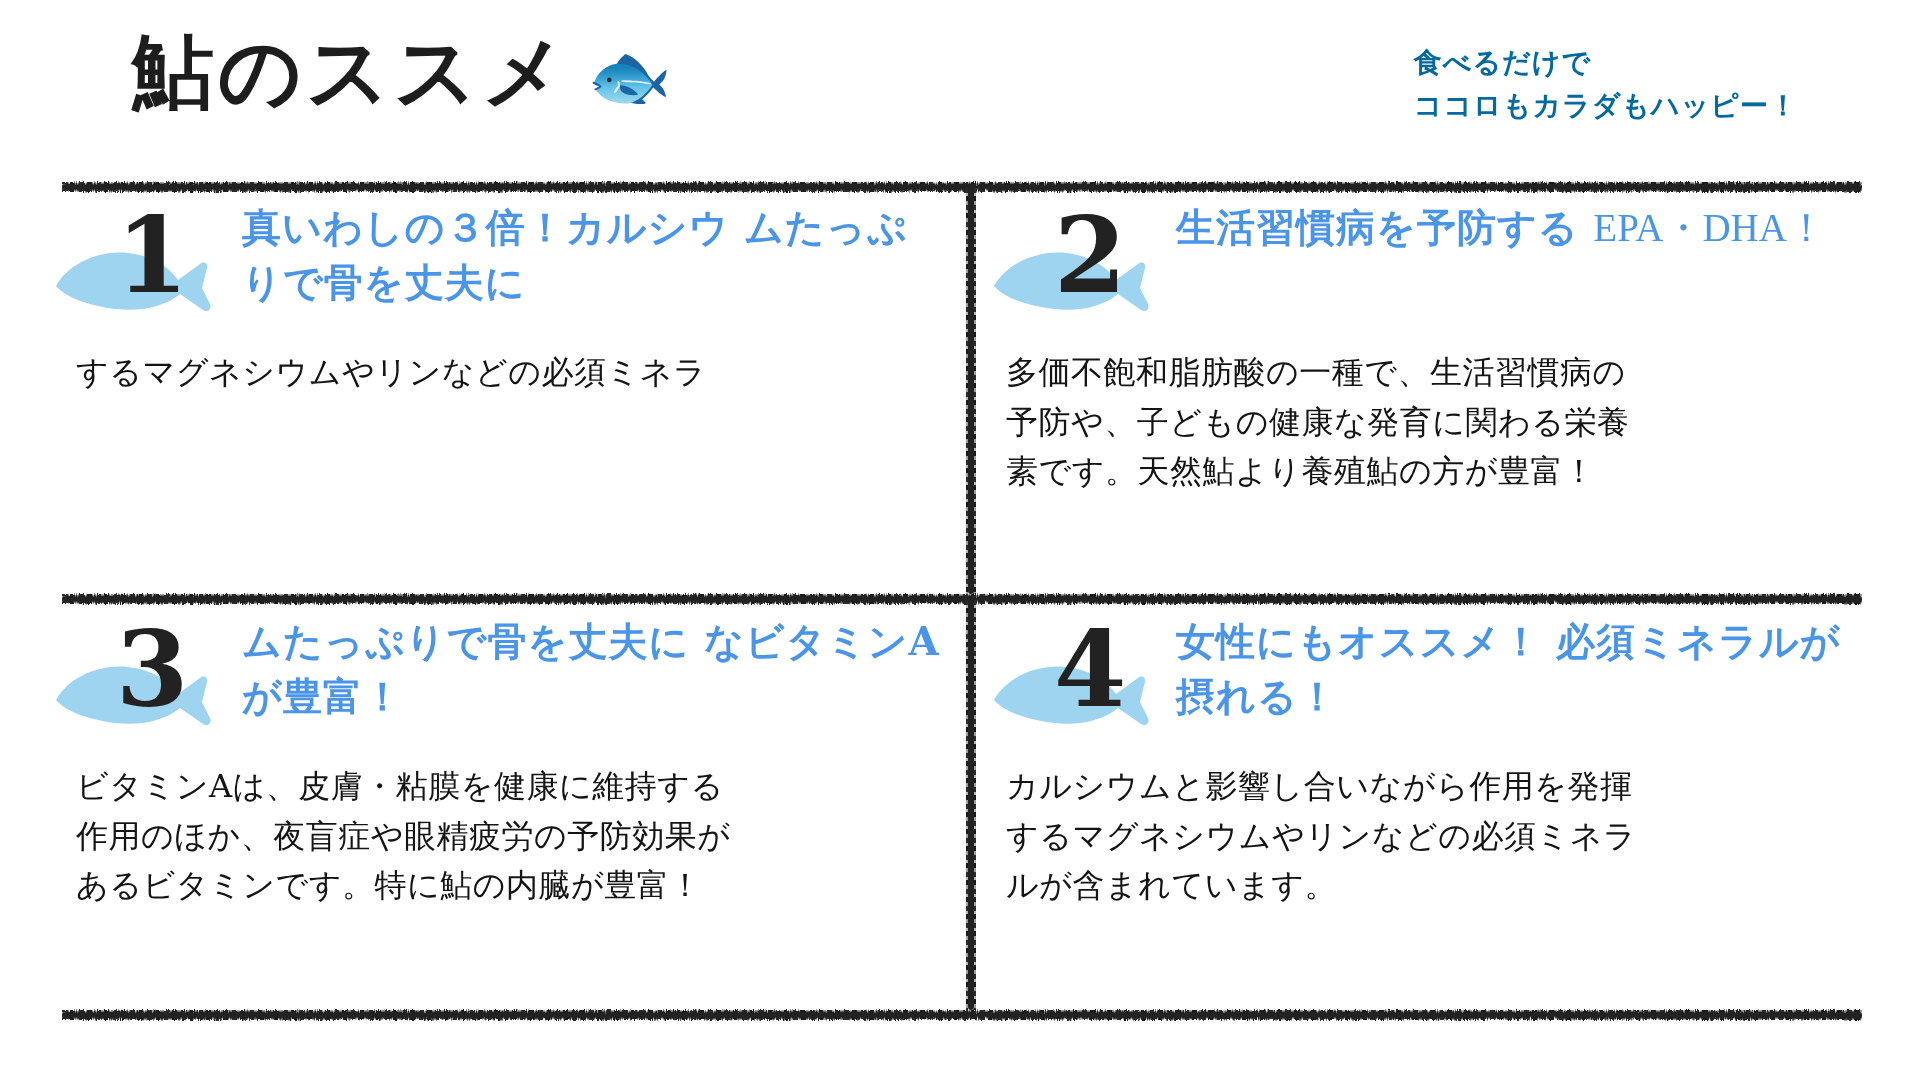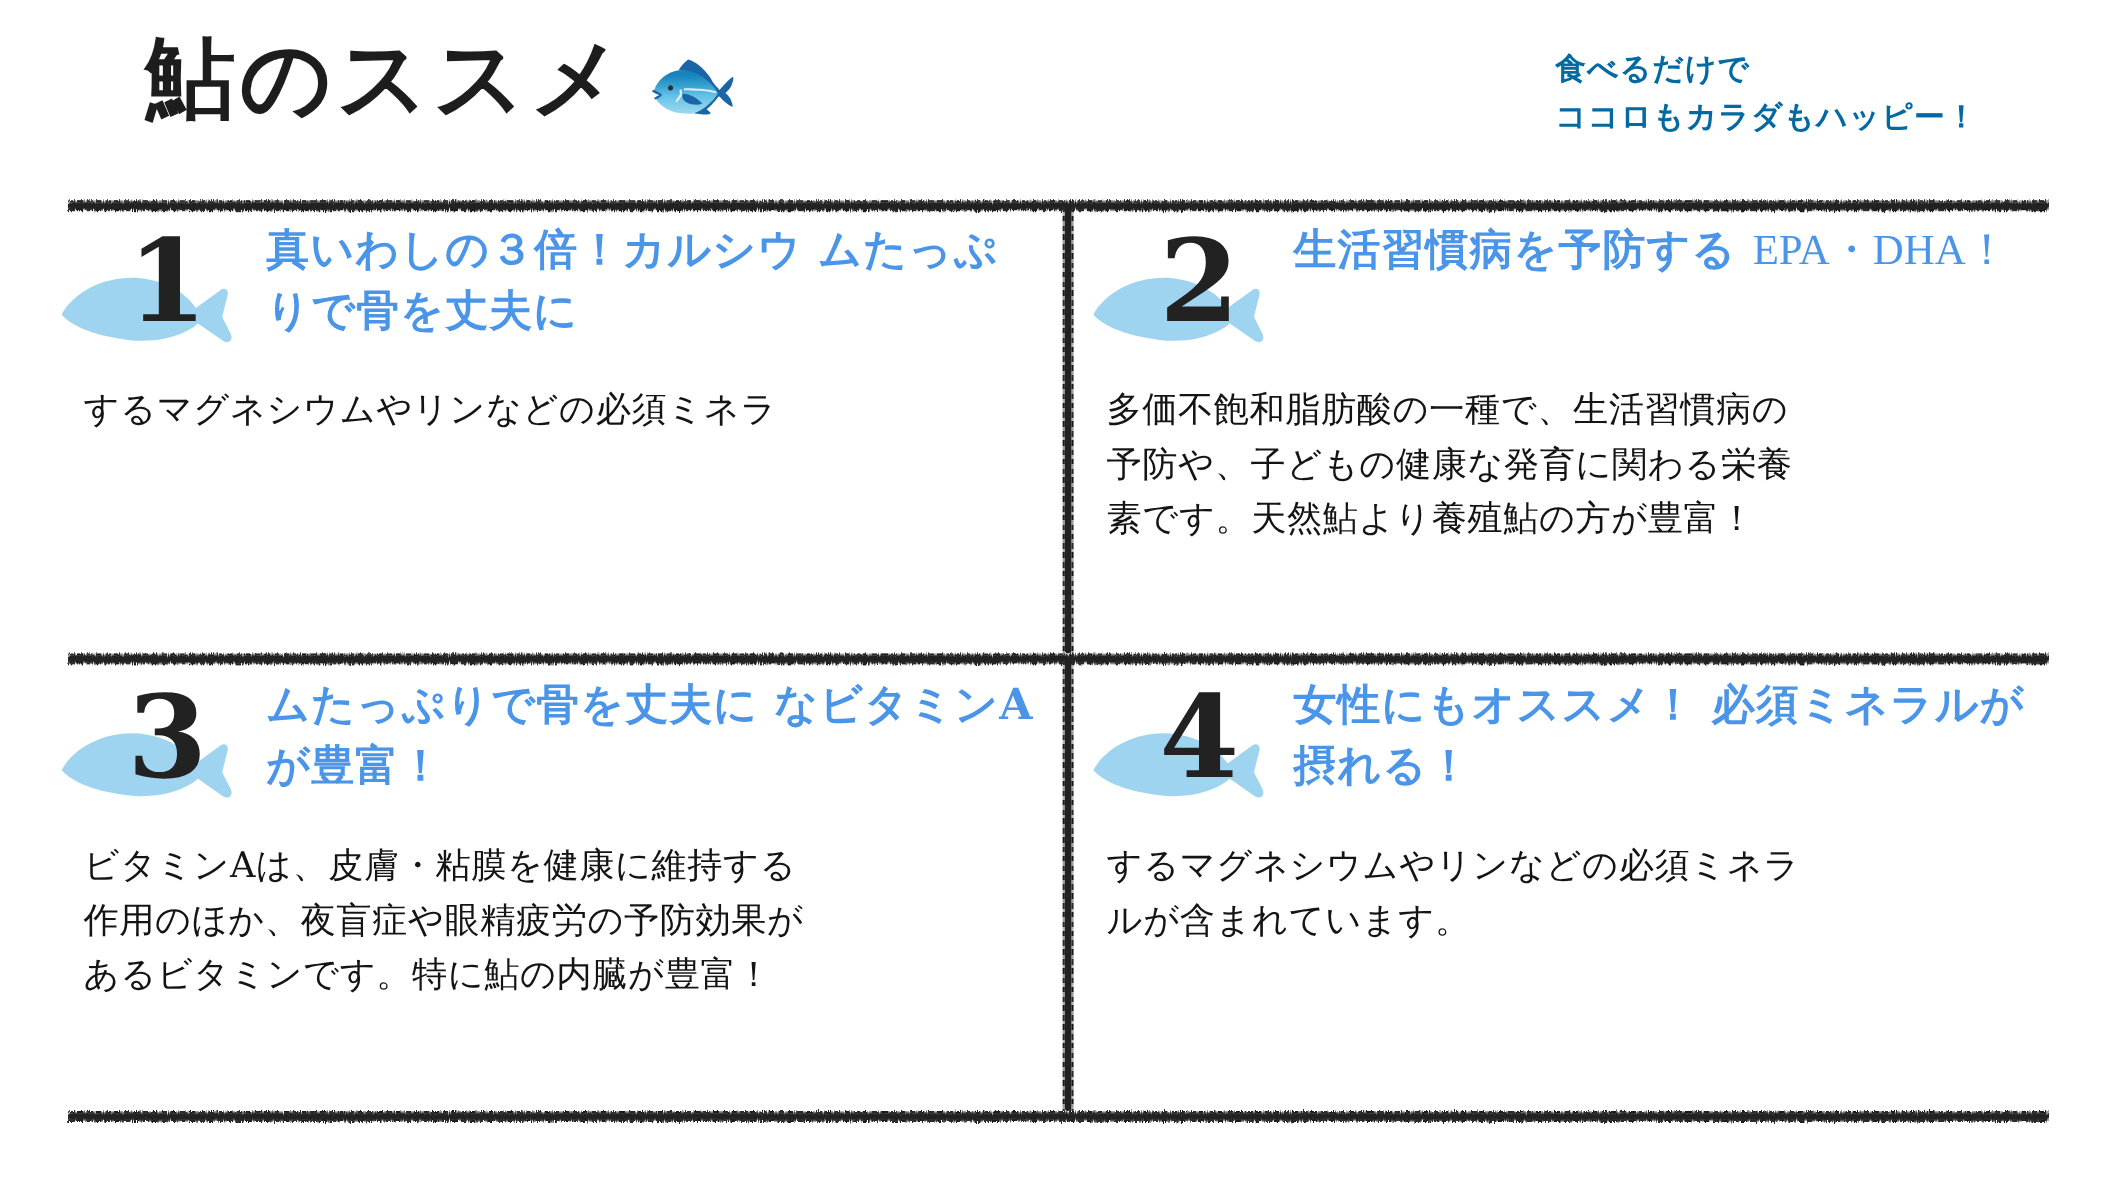--- a/index.html
+++ b/index.html
@@ -273,18 +273,19 @@
           <path d="M6 56 C18 34, 48 20, 78 23 C104 26, 120 38, 128 50 L150 34 C154 31, 158 33, 157 38 L152 58 L160 74 C162 79, 158 83, 153 80 L130 64 C116 76, 92 82, 66 79 C40 76, 16 68, 6 56 Z" fill="#9fd4f0"></path>
         </svg>
         <div class="num">4</div>
       </div>
       <div class="head-text">
         <span class="line">女性にもオススメ！</span>
         <span class="line">必須ミネラルが摂れる！</span>
       </div>
     </div>
     <div class="body-text">
+      <span class="line">カルシウムと影響し合いながら作用を発揮</span>
       <span class="line">するマグネシウムやリンなどの必須ミネラ</span>
       <span class="line">ルが含まれています。</span>
     </div>
   </div>
 
 </div>
 
 </body></html>

